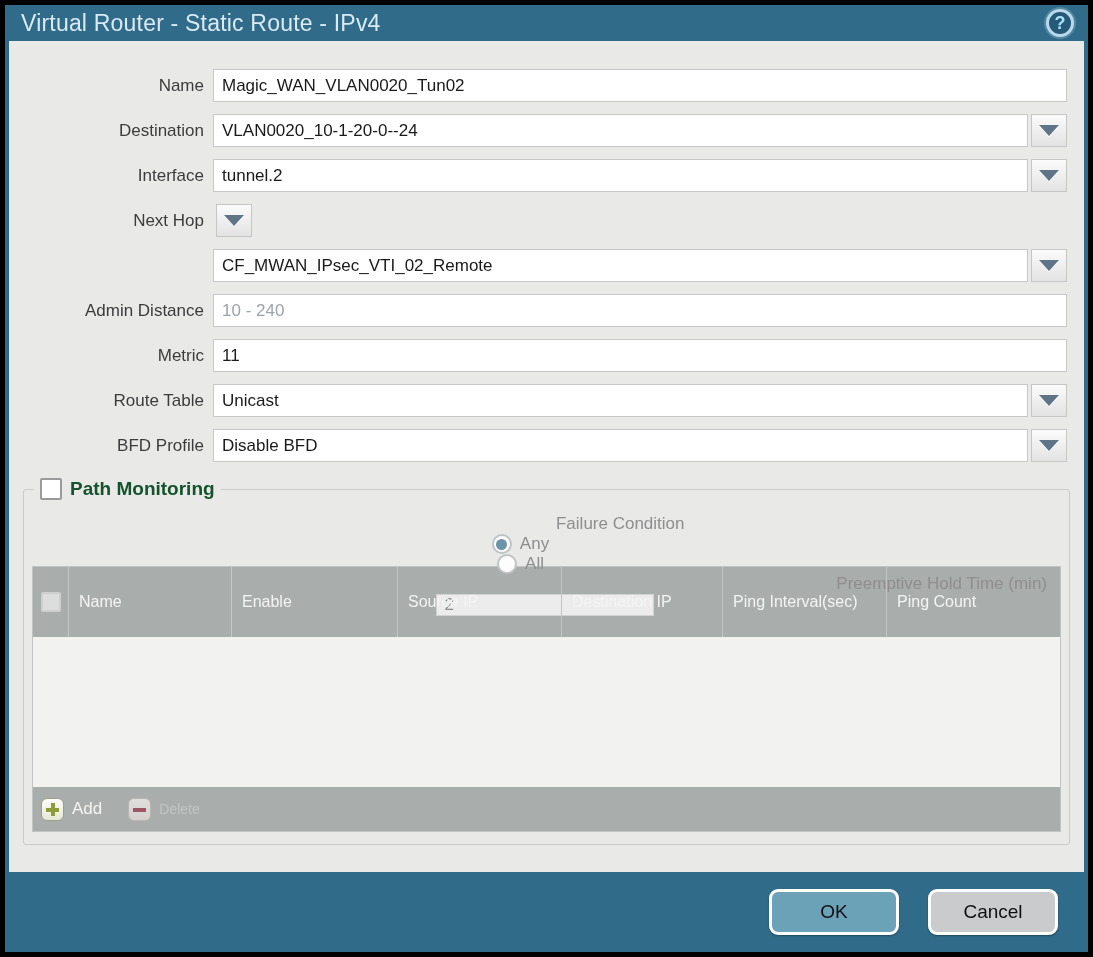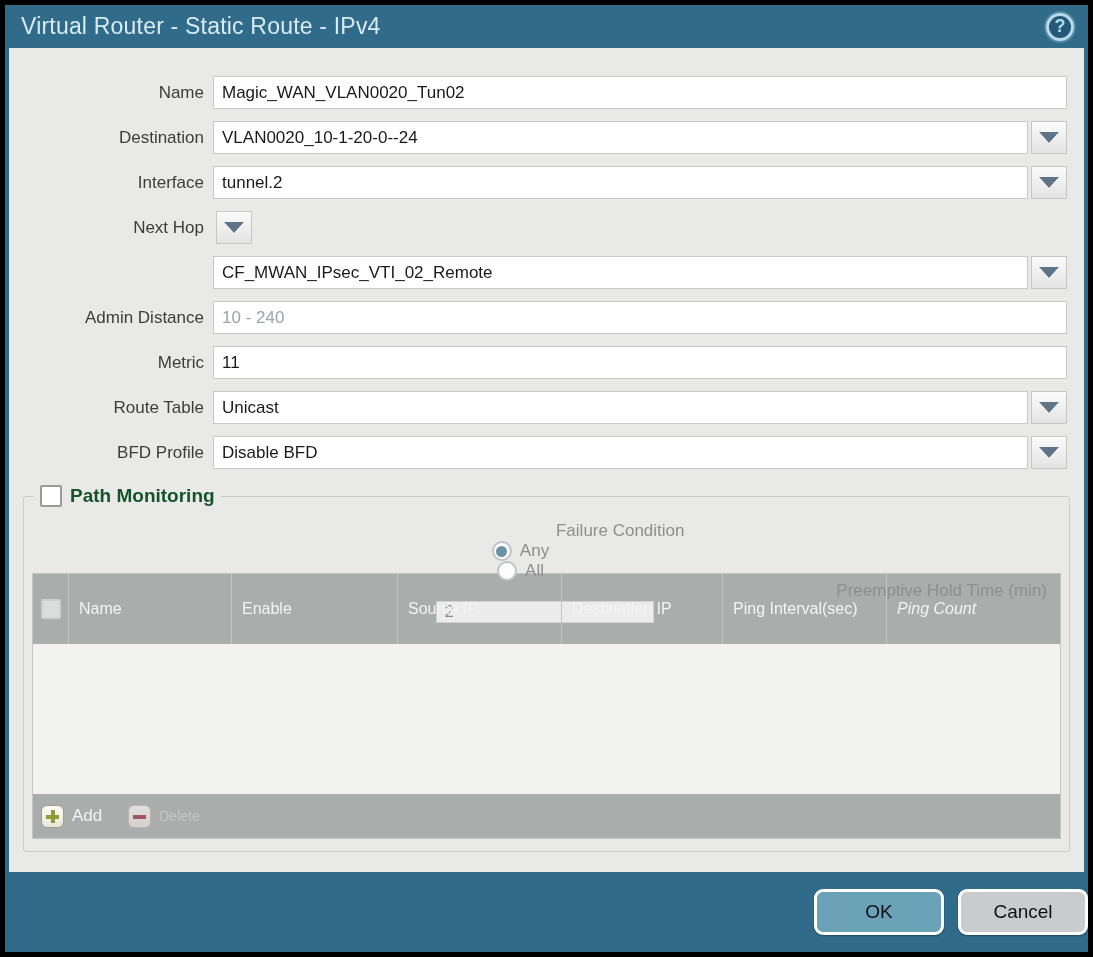--- a/index.html
+++ b/index.html
@@ -16,21 +16,21 @@
     padding:5px;
   }
   .dialog{
     width:100%;height:100%;
     background:#306c8a;
     box-sizing:border-box;
     display:flex;flex-direction:column;
   }
   
   .titlebar{
-    height:43px;
+    height:36px;
     display:flex;align-items:center;
     padding:0 14px 0 16px;
     flex:0 0 auto;
   }
   .title{
     color:#d9eaf2;
     font-size:23px;
     letter-spacing:.2px;
     flex:1;
   }
@@ -154,21 +154,21 @@
     height:70px;
   }
   .th{
     box-sizing:border-box;
     border-right:1px solid #c2c6c4;
     color:#f3f4f3;
     font-size:16px;
     display:flex;align-items:center;
     padding:0 10px;
   }
-  .th:last-child{border-right:none;font-style:italic;}
+  .th:last-child{border-right:none;}
   .th-check{flex:0 0 36px;justify-content:center;padding:0;}
   .hdr-checkbox{
     width:20px;height:20px;
     background:#dcdedd;
     border:2px solid #cdd0ce;
     border-radius:2px;
     box-sizing:border-box;
     cursor:pointer;
   }
   .th-name{flex:0 0 163px;}
@@ -213,20 +213,22 @@
     content:"";position:absolute;background:#99394a;
     left:4px;right:4px;top:9px;height:4px;
   }
   .add-label{color:#f4f4f2;font-size:17px;}
   .del-label{color:#c2c5c3;font-size:14px;}
   .foot-btn.disabled{cursor:default;}
   
   .bottombar{
     flex:0 0 80px;
     display:flex;align-items:center;justify-content:flex-end;
+    padding-right:30px;
+    gap:15px;
   }
   .btn{
     width:130px;height:46px;
     border:3px solid #ffffff;
     border-radius:9px;
     font-size:19px;color:#101010;
     font-family:"Liberation Sans","DejaVu Sans",sans-serif;
     display:flex;align-items:center;justify-content:center;
     box-sizing:border-box;
     cursor:pointer;

